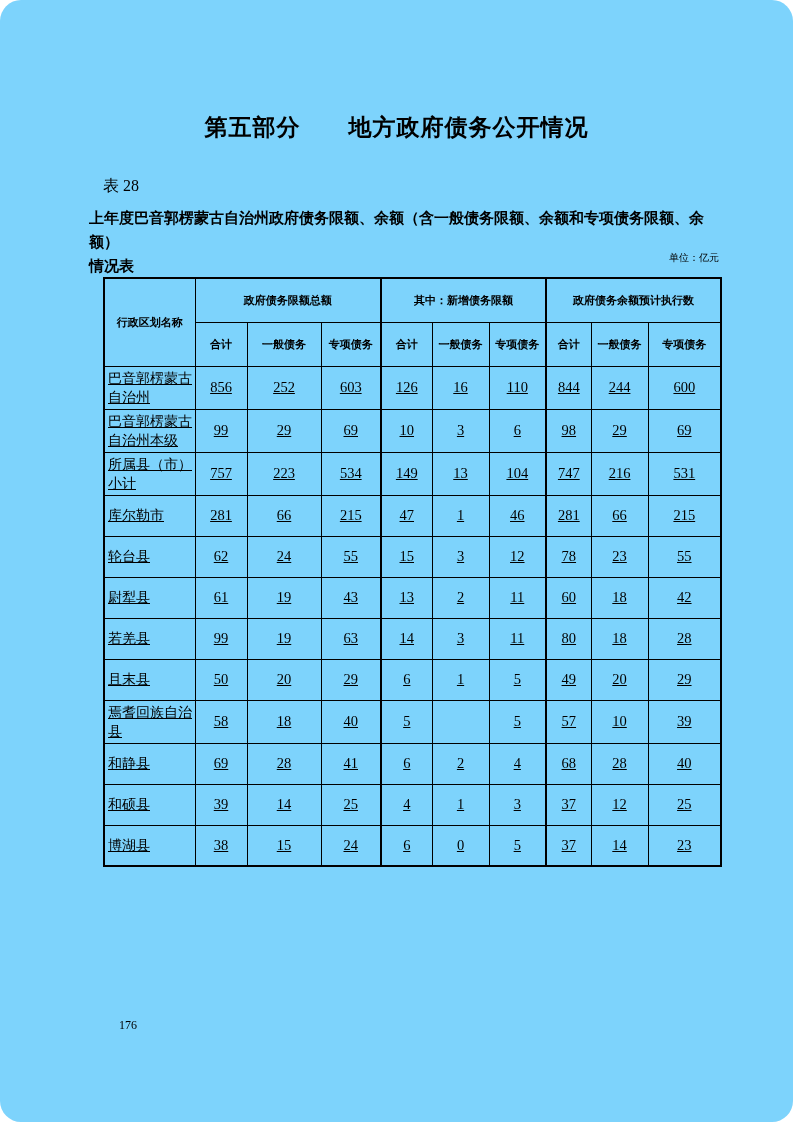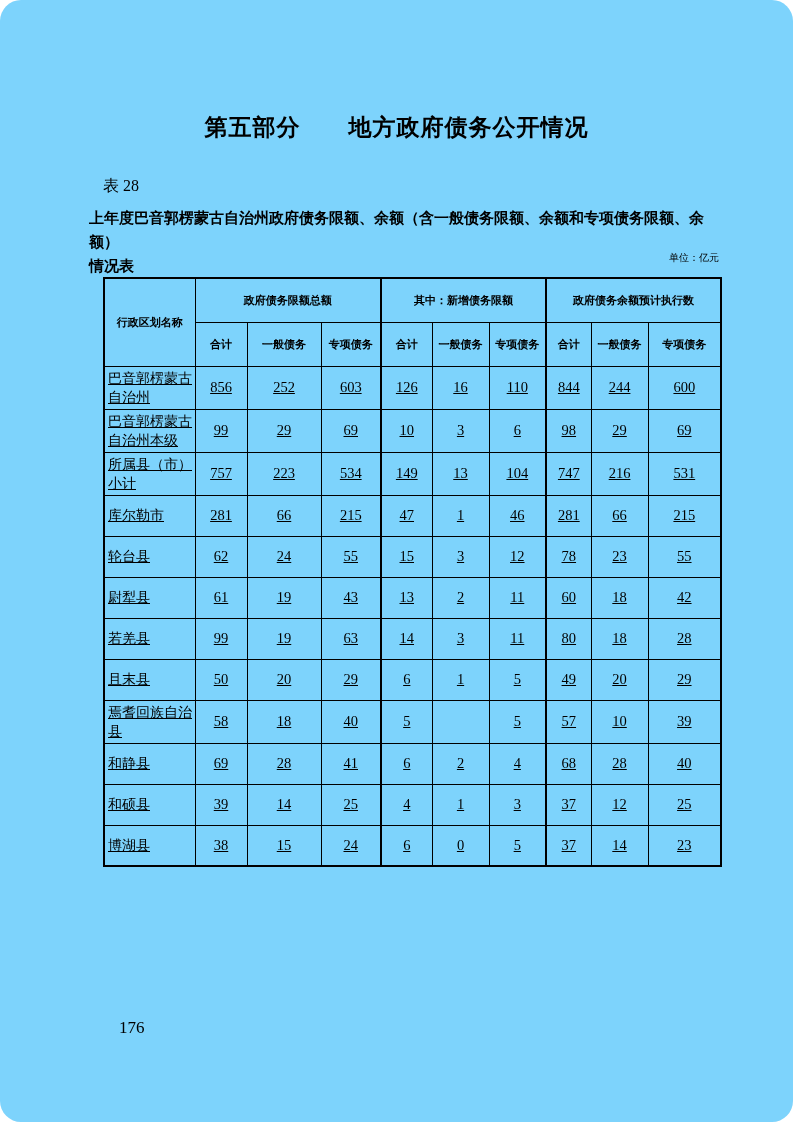--- a/index.html
+++ b/index.html
@@ -81,21 +81,21 @@
   }
   .debt-table td.num {
     text-align: center;
     font-size: 14.5px;
   }
   .group-start { border-left: 2px solid #000 !important; }
   .page-number {
     position: absolute;
     top: 1018px;
     left: 119px;
-    font-size: 17px;
+    font-size: 12px;
   }
 </style>
 </head>
 <body>
 
 <div class="page">
 
   <div class="main-heading">第五部分　　地方政府债务公开情况</div>
 
   <div class="table-label">表 28</div>

